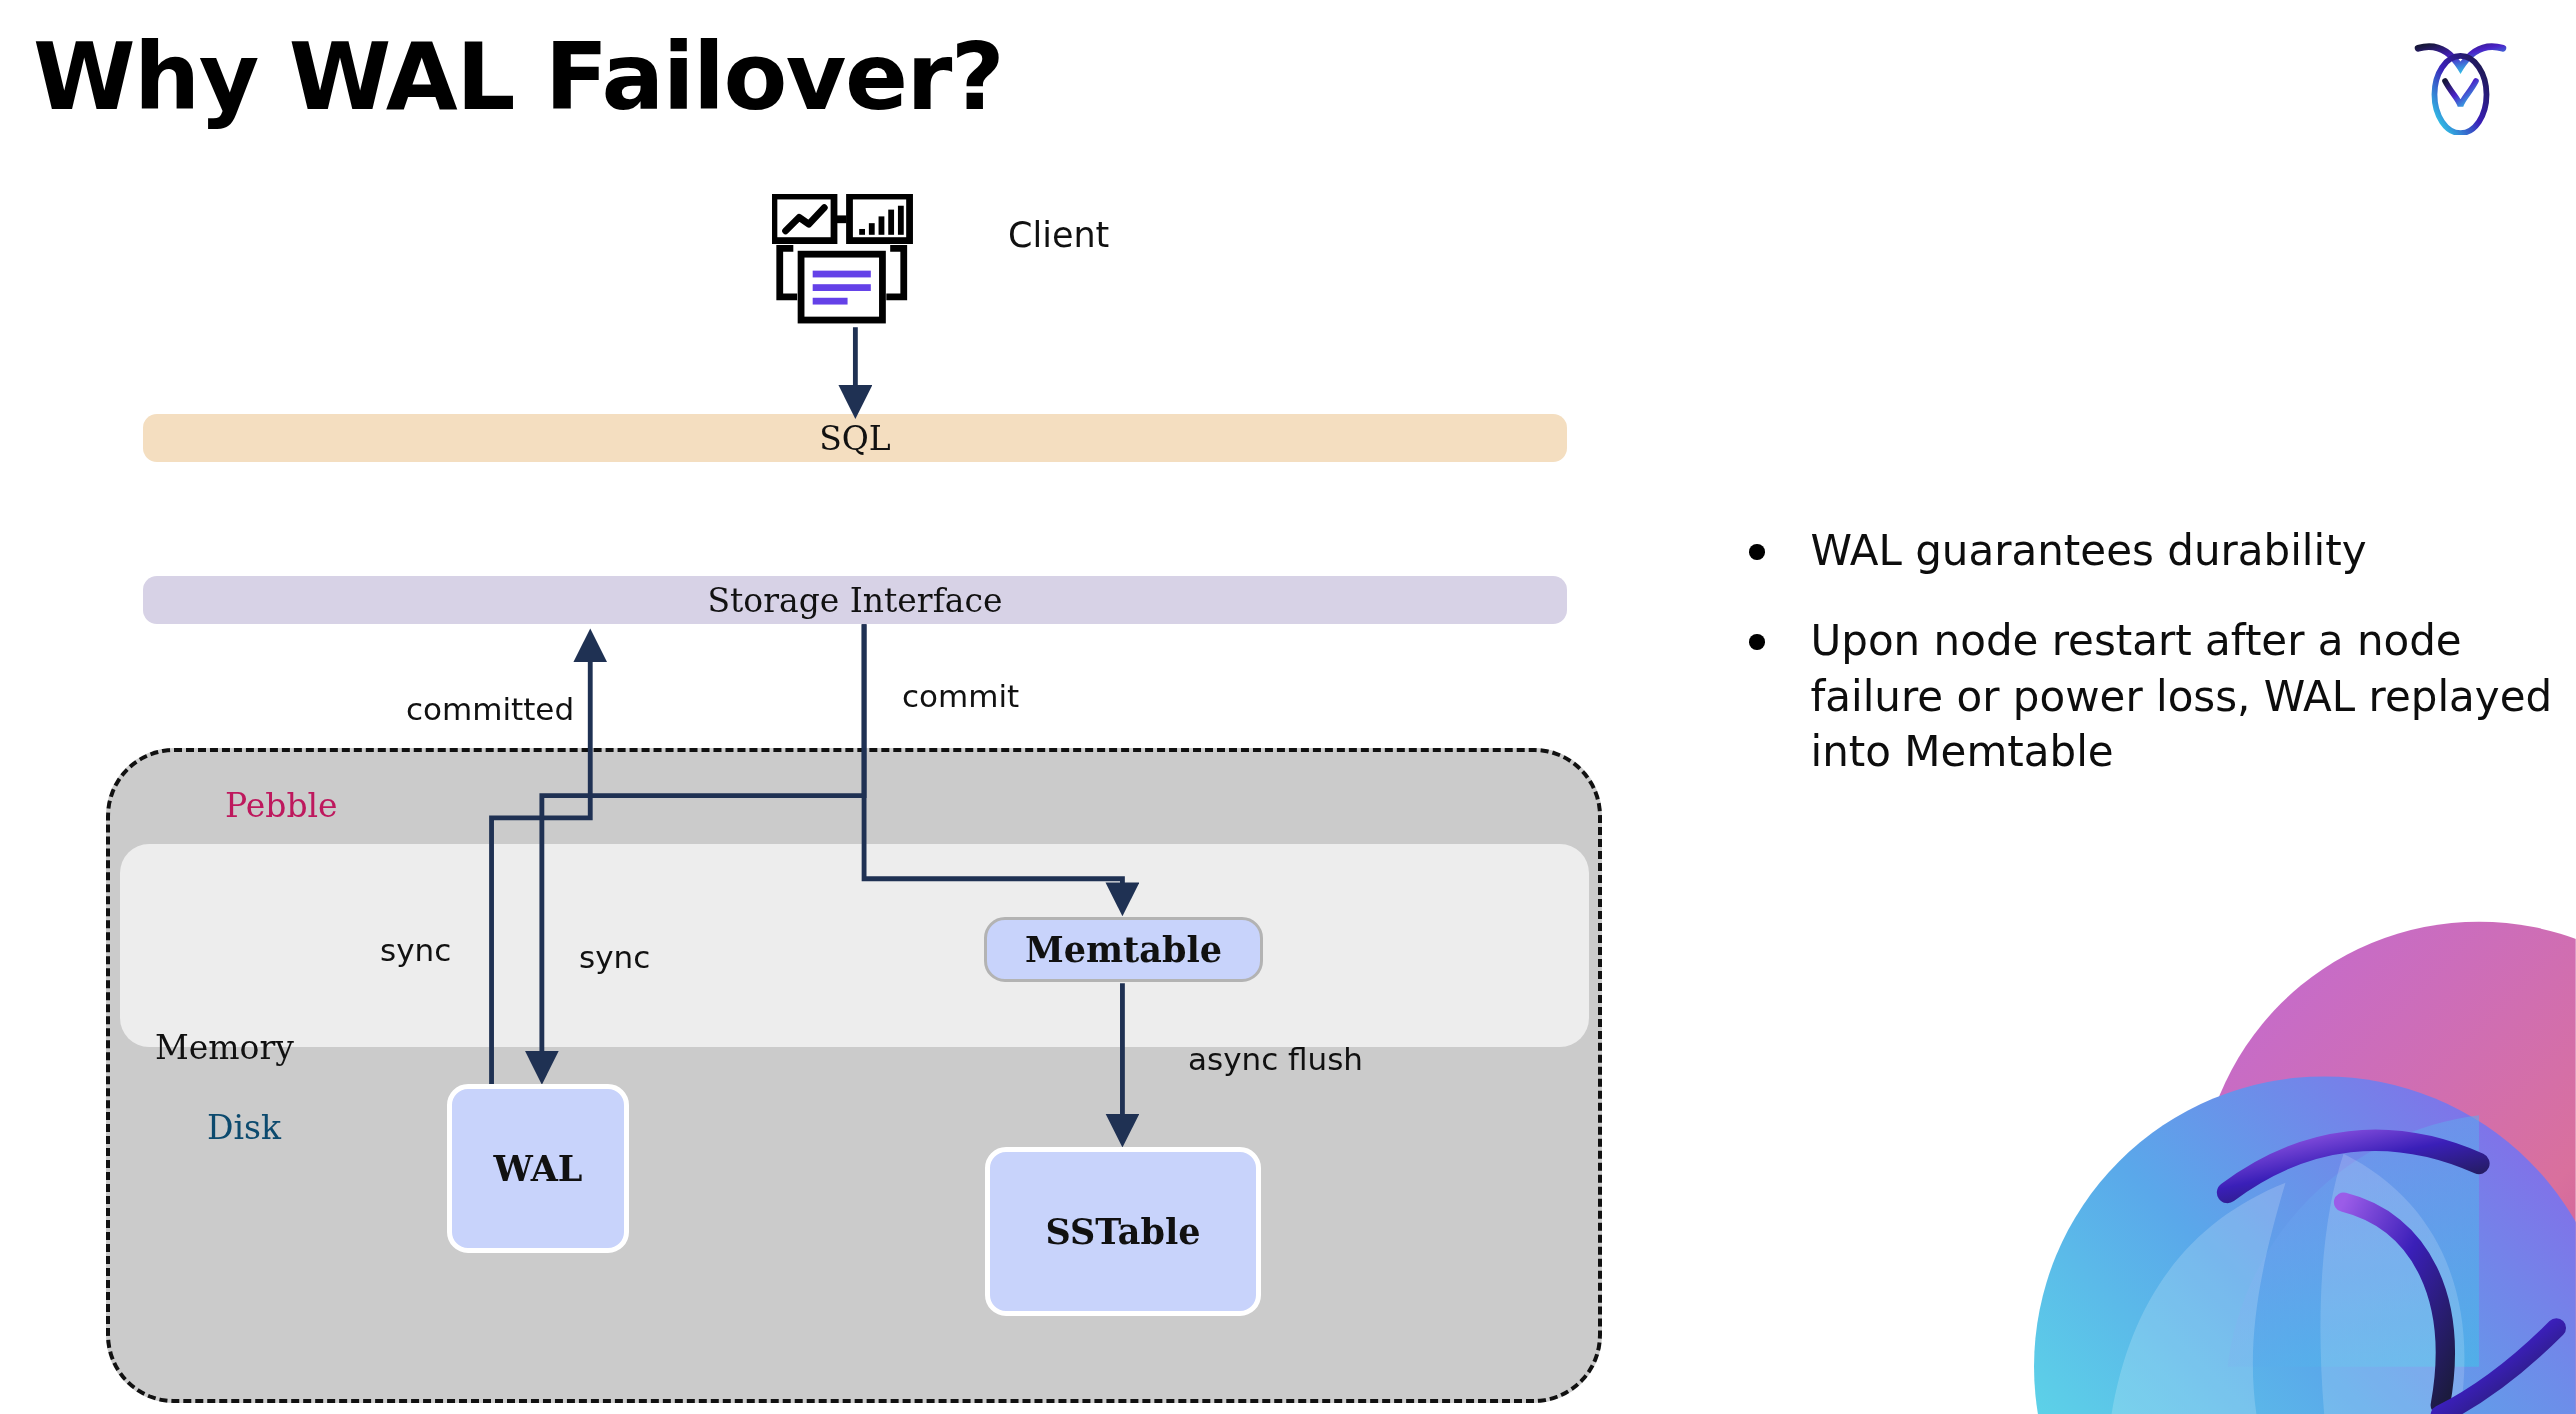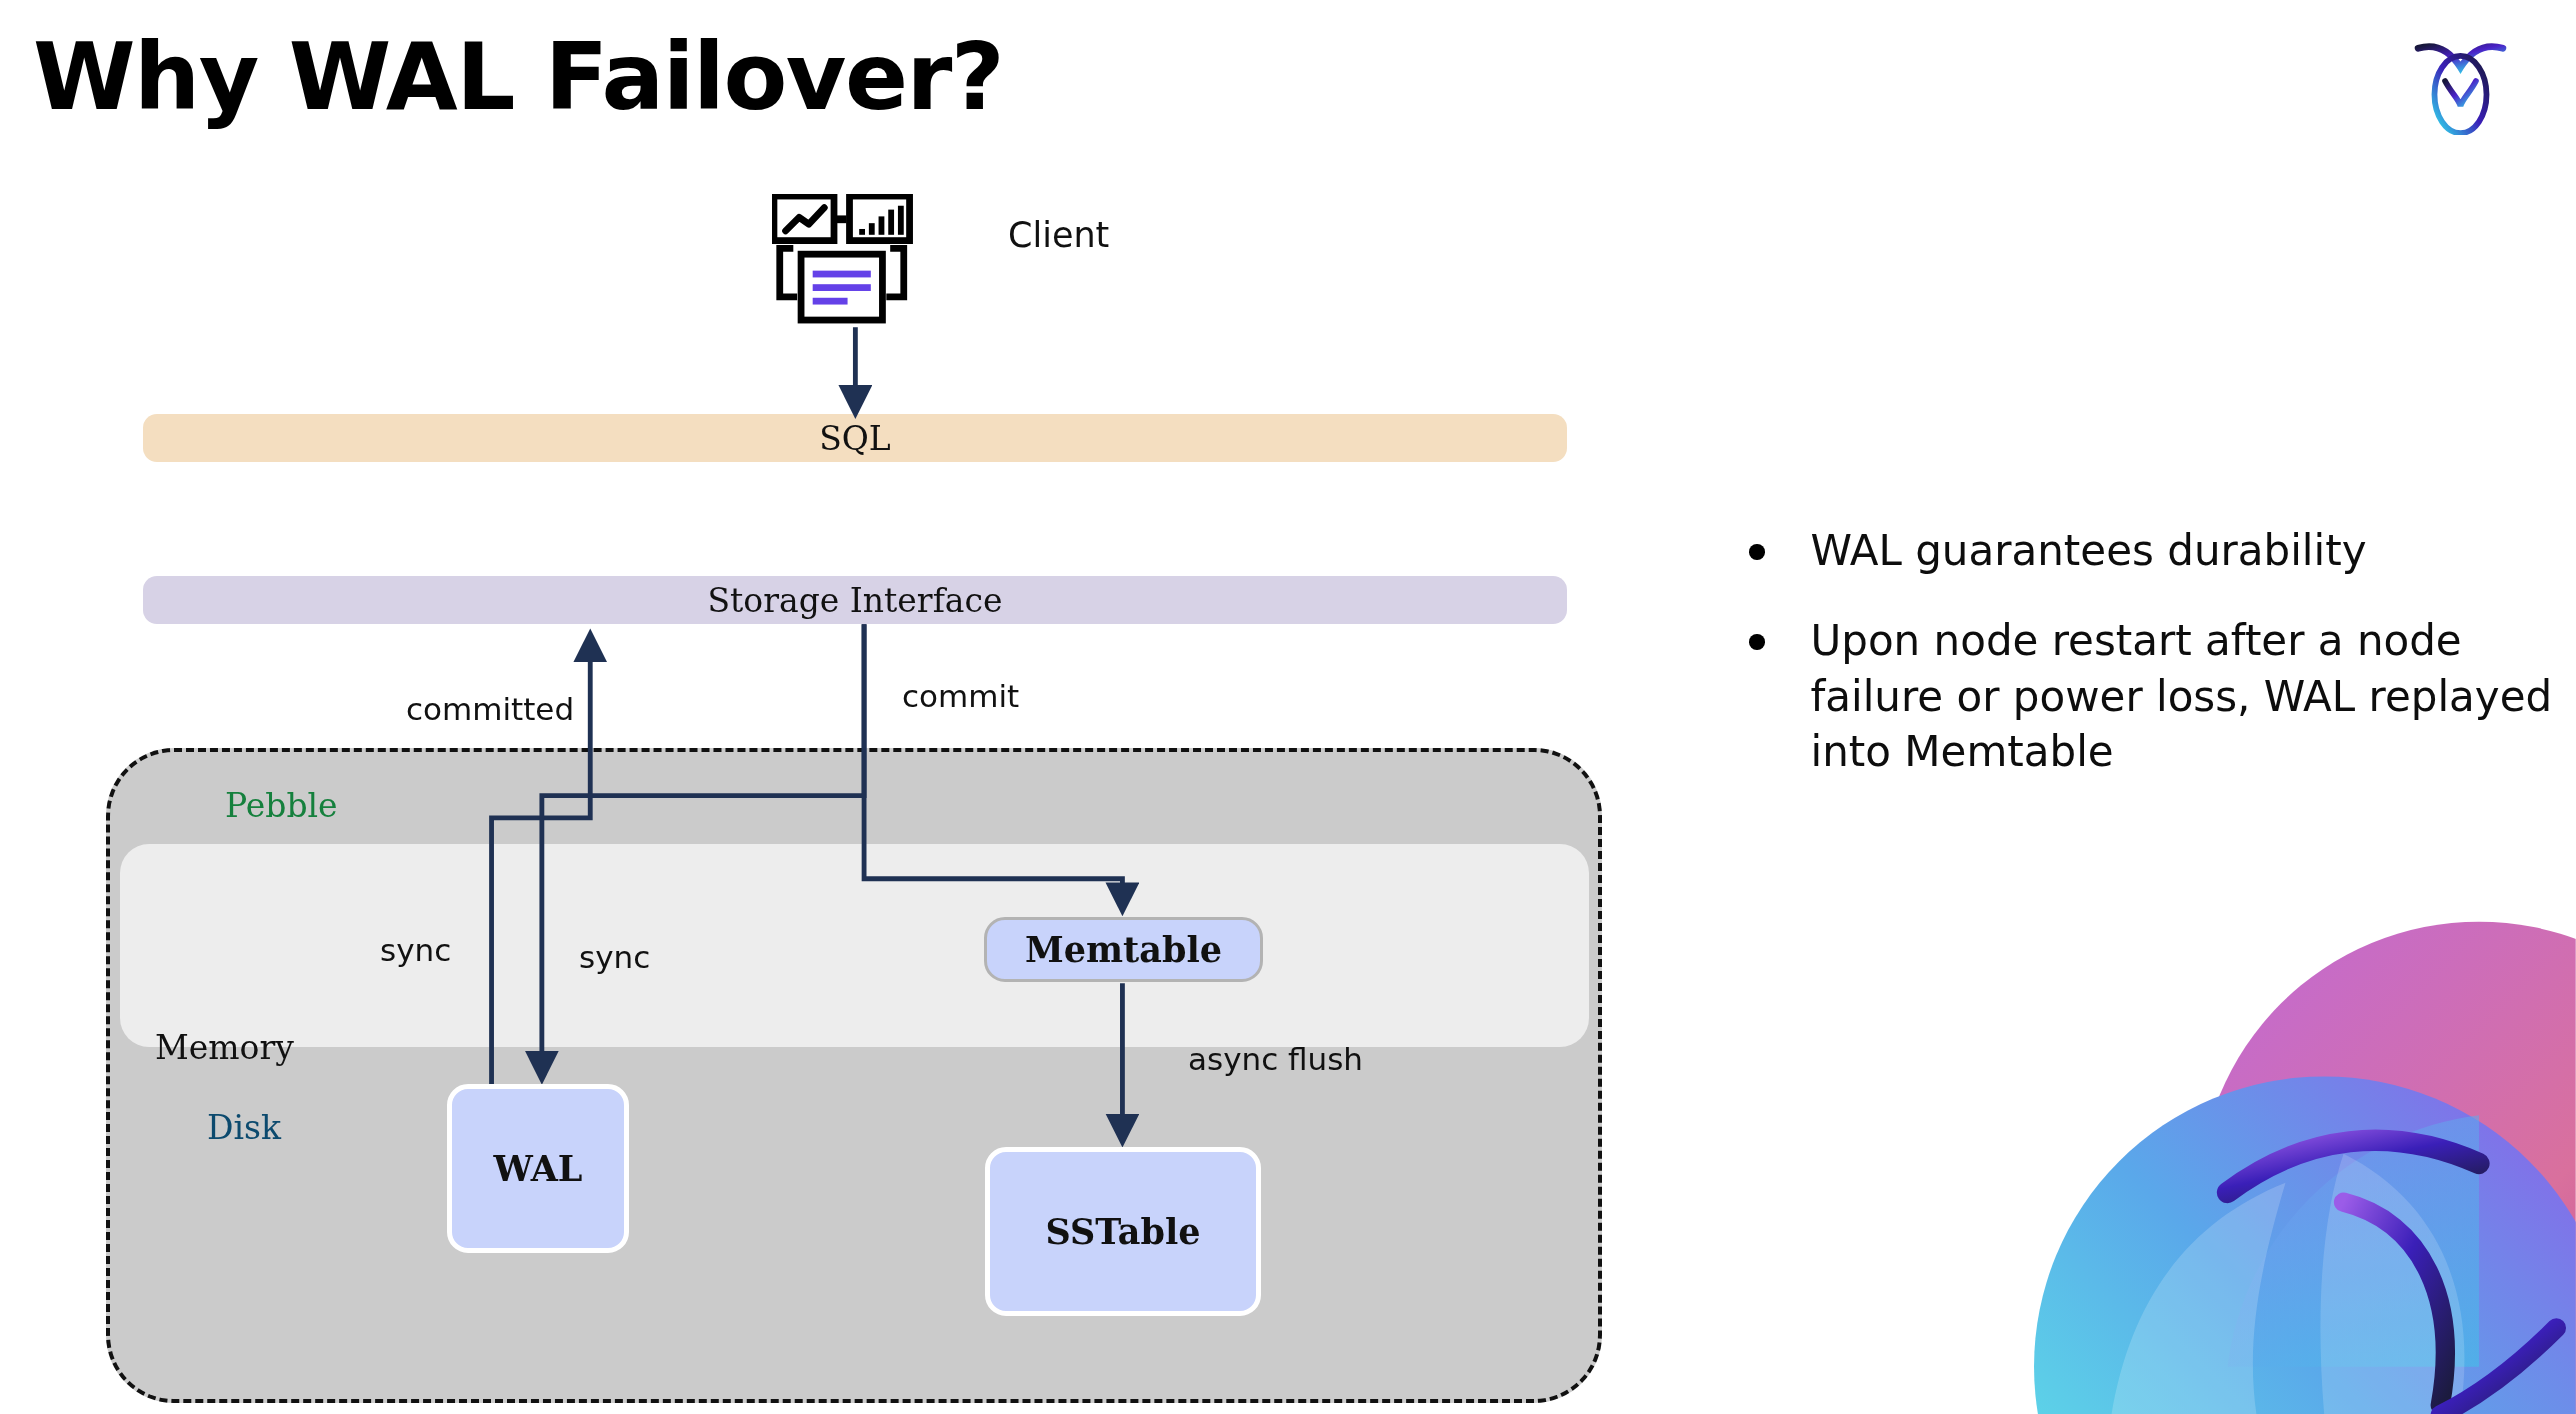--- a/index.html
+++ b/index.html
@@ -104,21 +104,21 @@
     border-radius: 68px;
     background: #cbcbcb;
     box-sizing: border-box;
   }
   #pebble-label {
     position: absolute;
     left: 225px;
     top: 786px;
     font-family: "DejaVu Serif", serif;
     font-size: 33px;
-    color: #15803d;
+    color: #be185d;
     text-align: right;
   }
 
   
   #memory-band {
     position: absolute;
     left: 120px;
     top: 844px;
     width: 1469px;
     height: 203px;

